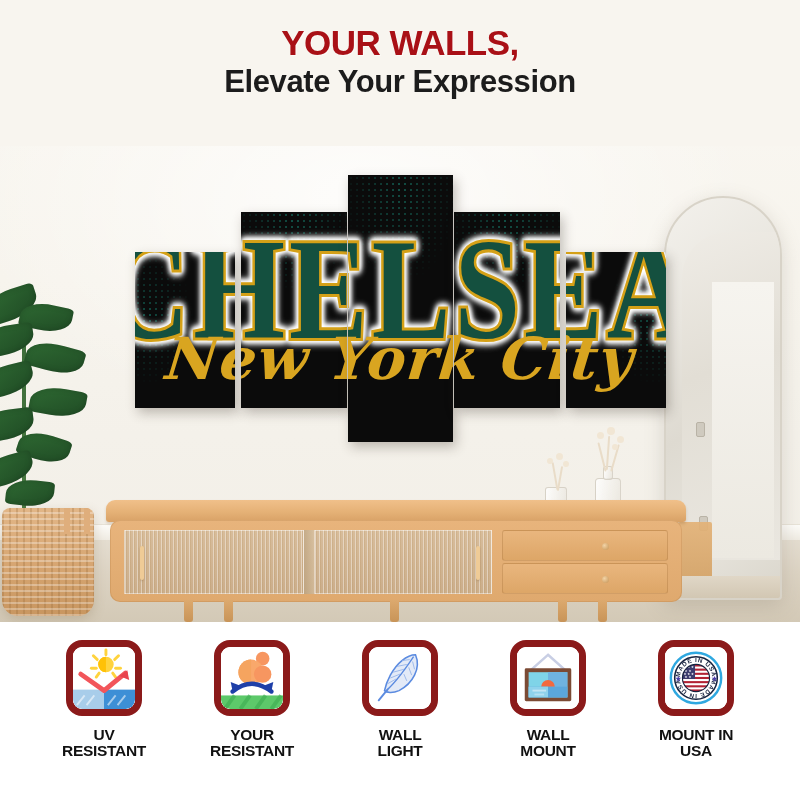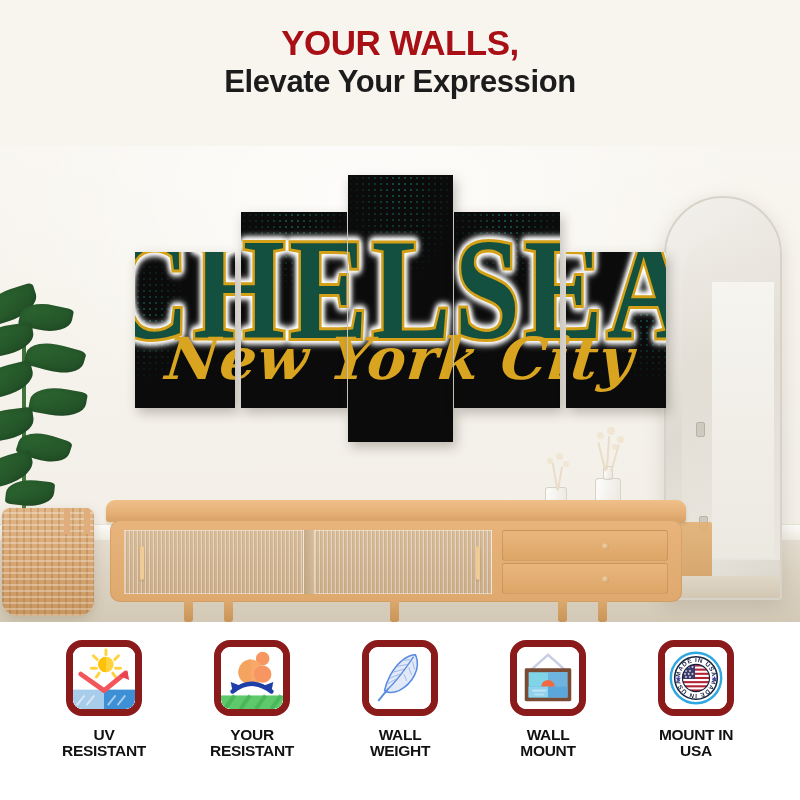--- a/index.html
+++ b/index.html
@@ -450,21 +450,21 @@
               <line x1="45" y1="15" x2="47" y2="23"></line>
               <line x1="41" y1="21" x2="44" y2="29"></line>
               <line x1="36" y1="28" x2="39" y2="35"></line>
             </g>
             <path d="M19 44 L10 55" stroke="#5B8BE0" stroke-width="2" stroke-linecap="round"></path>
           </svg>
         </div>
       </div>
       <div class="feat-label">
         <div>WALL</div>
-        <div>WEIGHT</div>
+        <div>LIGHT</div>
       </div>
     </div>
 
     <div class="feature">
       <div class="badge">
         <div class="badge-in">
           <svg viewBox="0 0 64 64" width="100%" height="100%">
             <rect x="0" y="0" width="64" height="64" fill="#fff"></rect>
             <path d="M32 8 L50 24 L14 24 Z" fill="none" stroke="#C8CEE4" stroke-width="2.5"></path>
             <rect x="8" y="22" width="48" height="34" rx="1.5" fill="#7B4A34"></rect>

